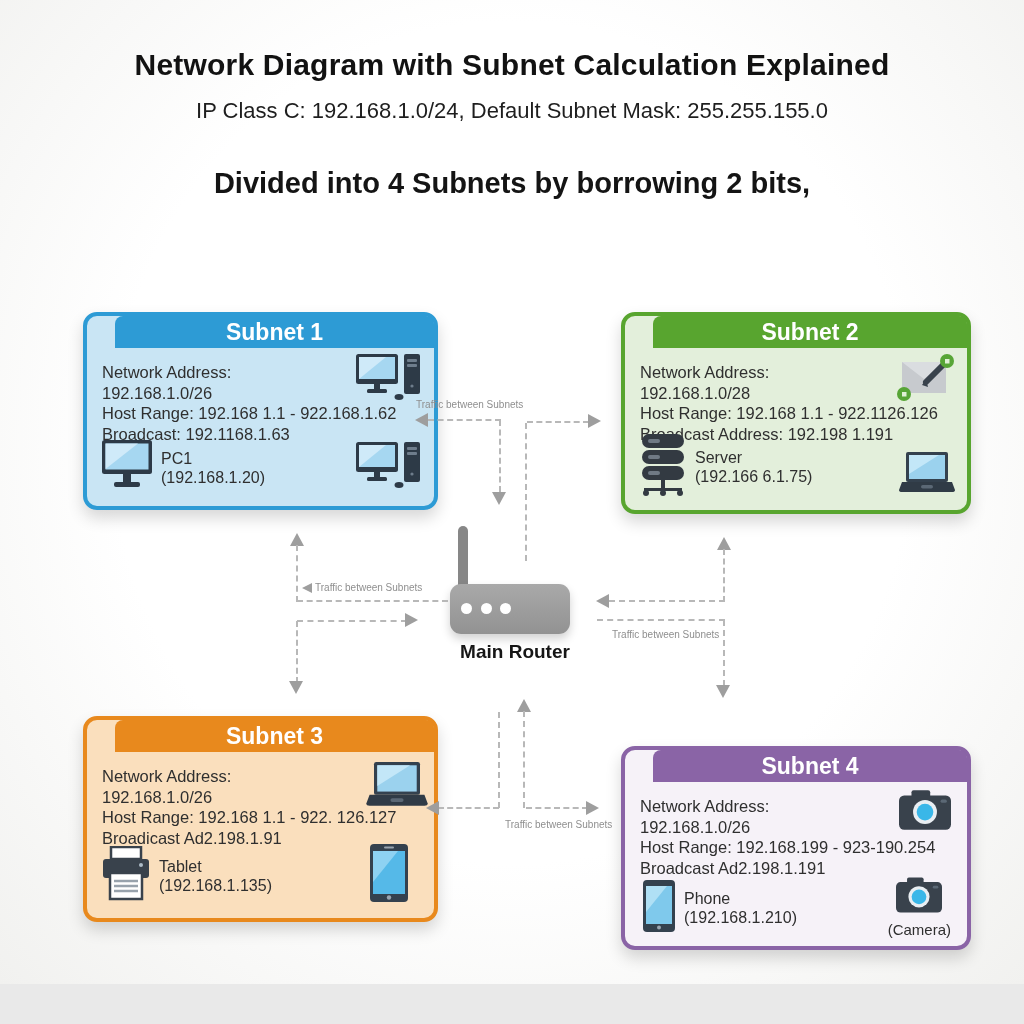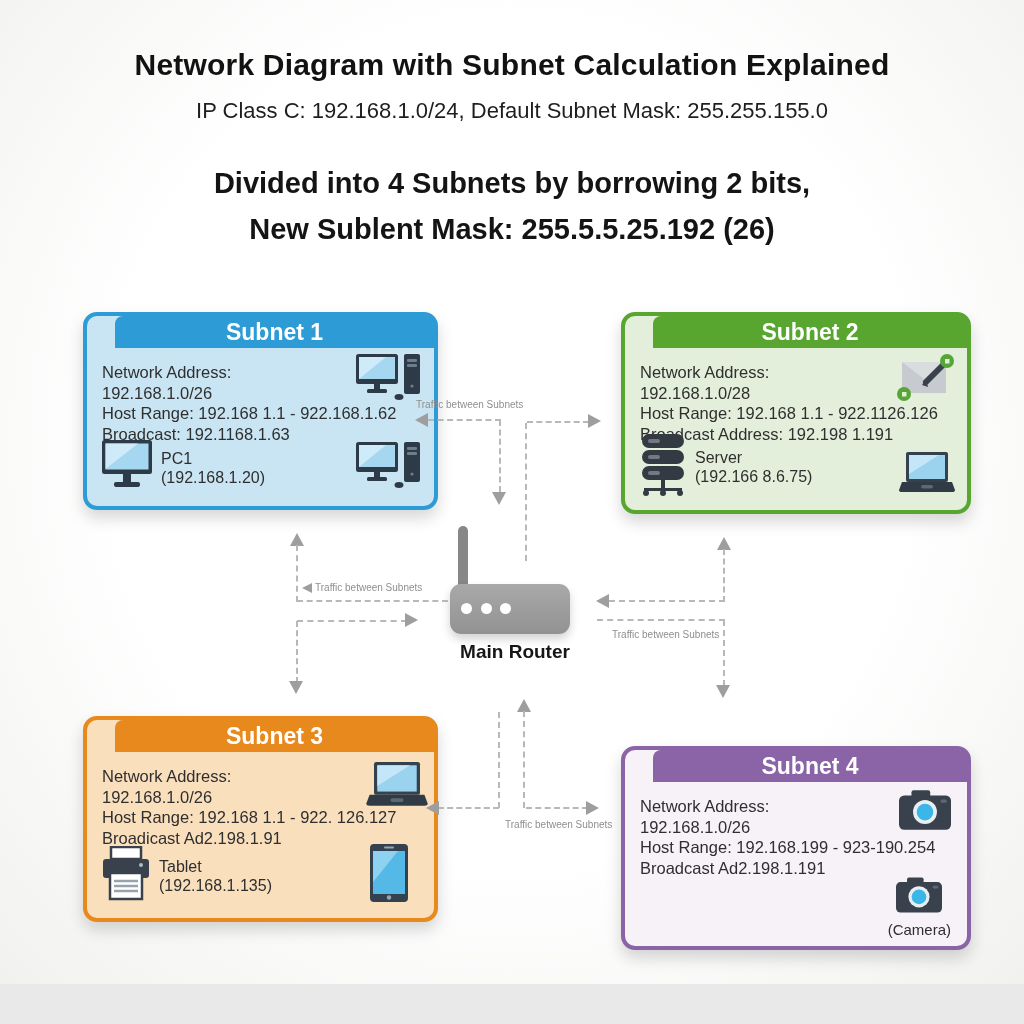--- a/index.html
+++ b/index.html
@@ -49,21 +49,20 @@
 </style>
 </head>
 <body>
 
 <div id="canvas">
 
   <div class="title">Network Diagram with Subnet Calculation Explained</div>
   <div class="subtitle">IP Class C: 192.168.1.0/24, Default Subnet Mask: 255.255.155.0</div>
   <div class="heading2">
     <div>Divided into 4 Subnets by borrowing 2 bits,</div>
-    <div>New Sublent Mask: 255.5.5.25.192 (26)</div>
   </div>
 
   <div class="subnet-card" style="left: 83px; top: 312px; width: 319px; height: 190px; --hdr: #2d9bd5; --bod: #c9e5f4;">
     <div class="card-header">Subnet 1</div>
     <div class="info">
       <div>Network Address:</div>
       <div>192.168.1.0/26</div>
       <div>Host Range: 192.168 1.1 - 922.168.1.62</div>
       <div>Broadcast: 192.1168.1.63</div>
     </div>
@@ -156,21 +155,21 @@
           </g>
           <rect x="21" y="46" width="4" height="8" fill="#333a42"></rect>
           <rect x="4" y="54" width="38" height="3" fill="#333a42"></rect>
           <circle cx="6" cy="59" r="3" fill="#333a42"></circle>
           <circle cx="23" cy="59" r="3" fill="#333a42"></circle>
           <circle cx="40" cy="59" r="3" fill="#333a42"></circle>
         </svg>
       </span>
       <div class="device-text">
         <div>Server</div>
-        <div>(192.166 8.6.75)</div>
+        <div>(192.166 6.1.75)</div>
       </div>
     </div>
   </div>
 
   <div class="subnet-card" style="left: 83px; top: 716px; width: 319px; height: 198px; --hdr: #e8891d; --bod: #fadfbd;">
     <div class="card-header">Subnet 3</div>
     <div class="info">
       <div>Network Address:</div>
       <div>192.168.1.0/26</div>
       <div>Host Range: 192.168 1.1 - 922. 126.127</div>
@@ -237,20 +236,34 @@
         <svg width="46" height="36" viewBox="0 0 50 38">
           <rect x="12" y="0" width="18" height="7" rx="2" fill="#39424c"></rect>
           <rect x="0" y="5" width="50" height="33" rx="5" fill="#39424c"></rect>
           <circle cx="25" cy="21" r="11.5" fill="#e9eef2"></circle>
           <circle cx="25" cy="21" r="8" fill="#3ab7e8"></circle>
           <rect x="40" y="9" width="6" height="3" rx="1.5" fill="#5b6875"></rect>
         </svg>
       </span>
       <span class="cam-label">(Camera)</span>
     </div>
+    <div class="device-row" style="left:18px;bottom:10px;">
+      <span>
+        <svg width="32" height="52" viewBox="0 0 32 52">
+          <rect x="0" y="0" width="32" height="52" rx="4" fill="#34414e"></rect>
+          <rect x="3" y="6" width="26" height="38" fill="#7fc9ec"></rect>
+          <polygon points="3,6 24,6 3,32" fill="#b0e0f5"></polygon>
+          <circle cx="16" cy="47.5" r="2" fill="#9aa5b0"></circle>
+        </svg>
+      </span>
+      <div class="device-text">
+        <div>Phone</div>
+        <div>(192.168.1.210)</div>
+      </div>
+    </div>
   </div>
 
   <div>
     <div class="router-antenna"></div>
     <div class="router-body">
       <span class="router-dot" style="left:11px;"></span>
       <span class="router-dot" style="left:31px;"></span>
       <span class="router-dot" style="left:50px;"></span>
     </div>
   </div>

